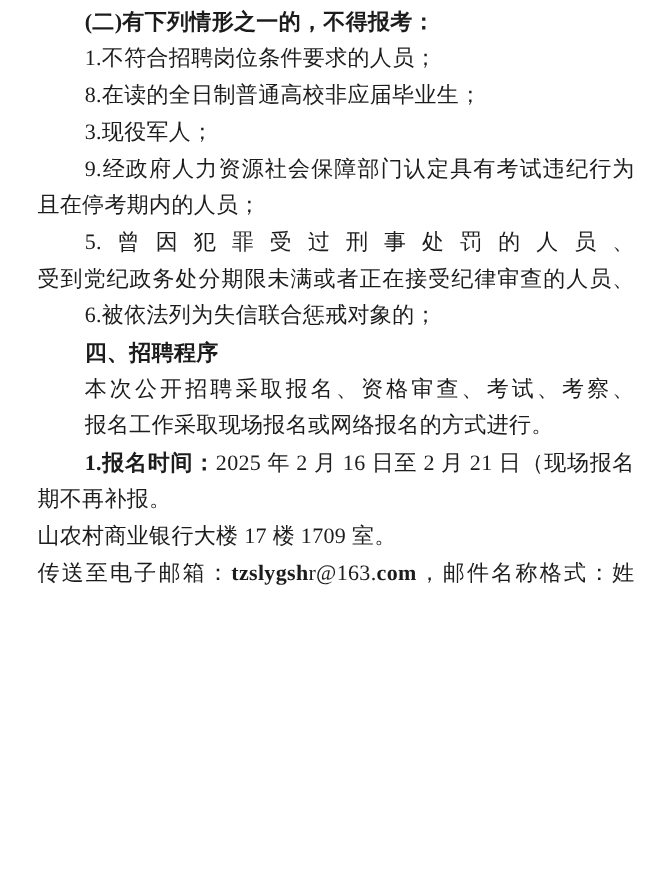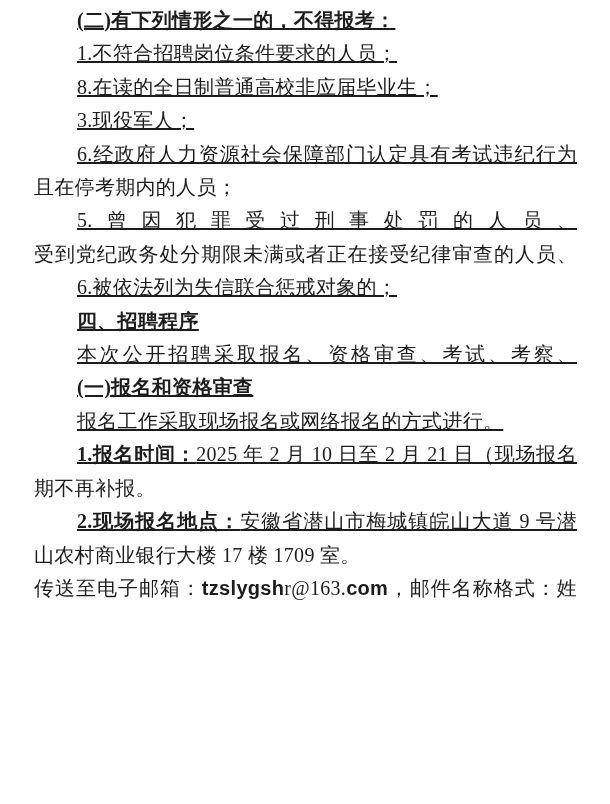--- a/index.html
+++ b/index.html
@@ -30,46 +30,43 @@
     letter-spacing: 0.3px;
   }
   .line.j {
     white-space: normal;
     text-align: justify;
     text-align-last: justify;
     word-break: keep-all;
   }
   .line.ind {
     padding-left: 43px;
-    text-decoration: underline;
   }
   .b {
     font-weight: bold;
   }
   .sans {
-    font-family: Liberation Sans, sans-serif;
+    font-family: Liberation Serif, serif;
   }
 </style>
 </head>
 <body style="color: rgb(28, 28, 28);">
 
 <div class="page">
   <div class="doc" id="doc">
       <div class="line ind"><span class="b">(二)有下列情形之一的，不得报考：</span></div>
       <div class="line ind"><span class="">1.不符合招聘岗位条件要求的人员；</span></div>
       <div class="line ind"><span class="">8.在读的全日制普通高校非应届毕业生；</span></div>
       <div class="line ind"><span class="">3.现役军人；</span></div>
-      <div class="line j ind"><span class="">6.经政府人力资源社会保障部门认定具有考试违纪行为</span></div>
+      <div class="line j ind"><span class="">9.经政府人力资源社会保障部门认定具有考试违纪行为</span></div>
       <div class="line"><span class="">且在停考期内的人员；</span></div>
       <div class="line j ind"><span class="">5.曾因犯罪受过刑事处罚的人员、曾被开除公职的人员、</span></div>
       <div class="line j"><span class="">受到党纪政务处分期限未满或者正在接受纪律审查的人员、</span></div>
       <div class="line ind"><span class="">6.被依法列为失信联合惩戒对象的；</span></div>
       <div class="line ind"><span class="b">四、招聘程序</span></div>
       <div class="line j ind"><span class="">本次公开招聘采取报名、资格审查、考试、考察、体检、</span></div>
-      <div class="line ind"><span class="b">(一)报名和资格审查</span></div>
       <div class="line ind"><span class="">报名工作采取现场报名或网络报名的方式进行。</span></div>
-      <div class="line j ind"><span class="b">1.报名时间：</span><span class="">2025 年 2 月 10 日至 2 月 21 日（现场报名</span></div>
+      <div class="line j ind"><span class="b">1.报名时间：</span><span class="">2025 年 2 月 16 日至 2 月 21 日（现场报名</span></div>
       <div class="line"><span class="">期不再补报。</span></div>
-      <div class="line j ind"><span class="b">2.现场报名地点：</span><span class="">安徽省潜山市梅城镇皖山大道 9 号潜</span></div>
       <div class="line"><span class="">山农村商业银行大楼 17 楼 1709 室。</span></div>
       <div class="line j"><span class="">传送至电子邮箱：</span><span class="b sans">tzslygsh</span><span class="">r@163.</span><span class="b sans">com</span><span class="">，邮件名称格式：姓</span></div>
     </div>
 </div>
 
 </body></html>

